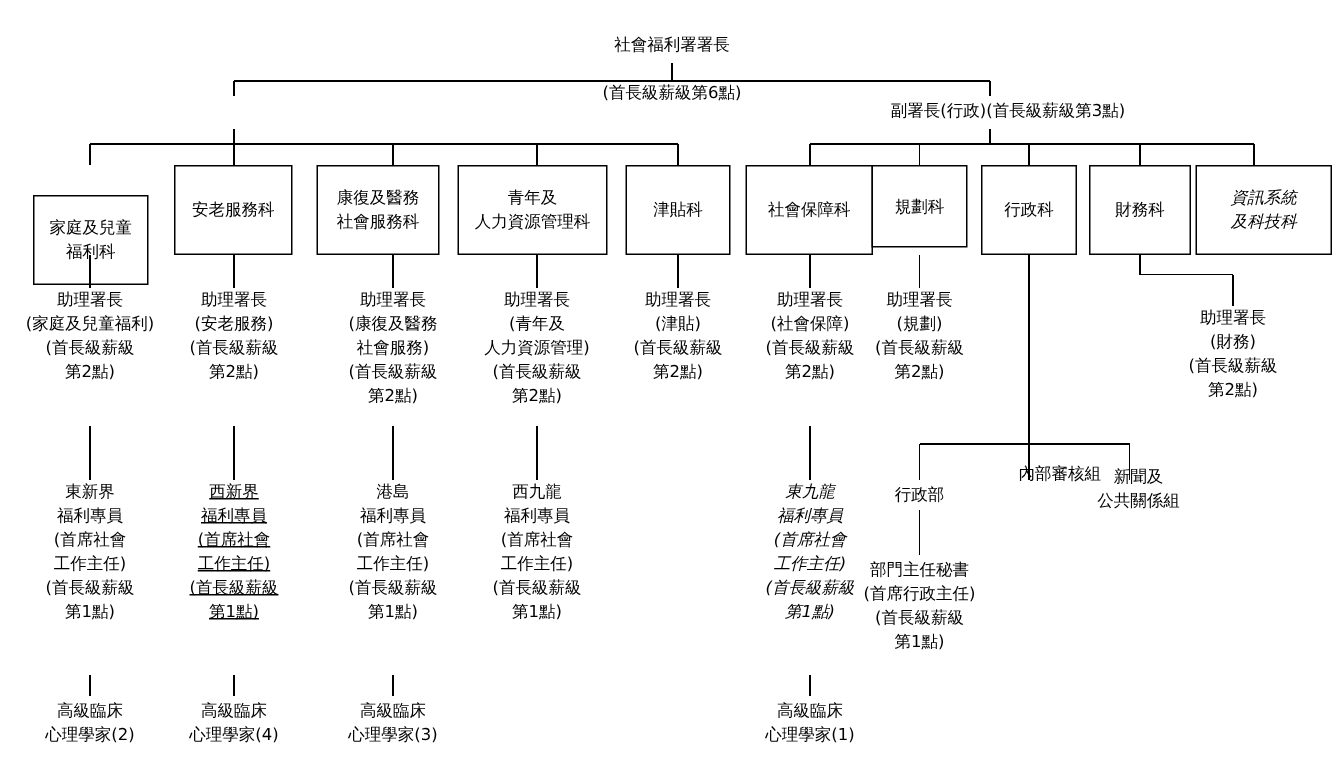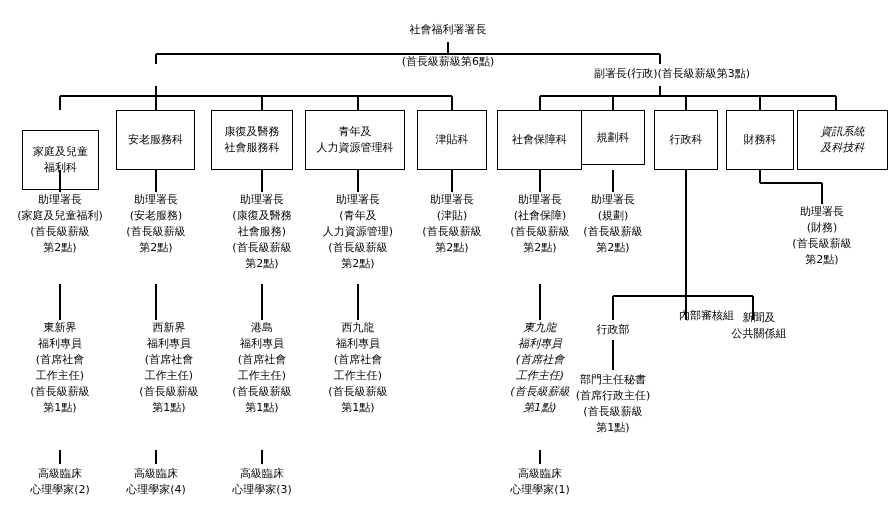--- a/index.html
+++ b/index.html
@@ -163,21 +163,21 @@
 (財務)
 (首長級薪級
 第2點)</div>
 
   <div class="node node-plain" style="left:60px; top:320px; width:106px;text-align:center;">東新界
 福利專員
 (首席社會
 工作主任)
 (首長級薪級
 第1點)</div>
-  <div class="node node-plain" style="left:169px; top:320px; width:106px;">西新界
+  <div class="node node-plain" style="left:156px; top:320px; width:106px;text-decoration:underline;">西新界
 福利專員
 (首席社會
 工作主任)
 (首長級薪級
 第1點)</div>
   <div class="node node-plain" style="left:262px; top:320px; width:106px;">港島
 福利專員
 (首席社會
 工作主任)
 (首長級薪級

